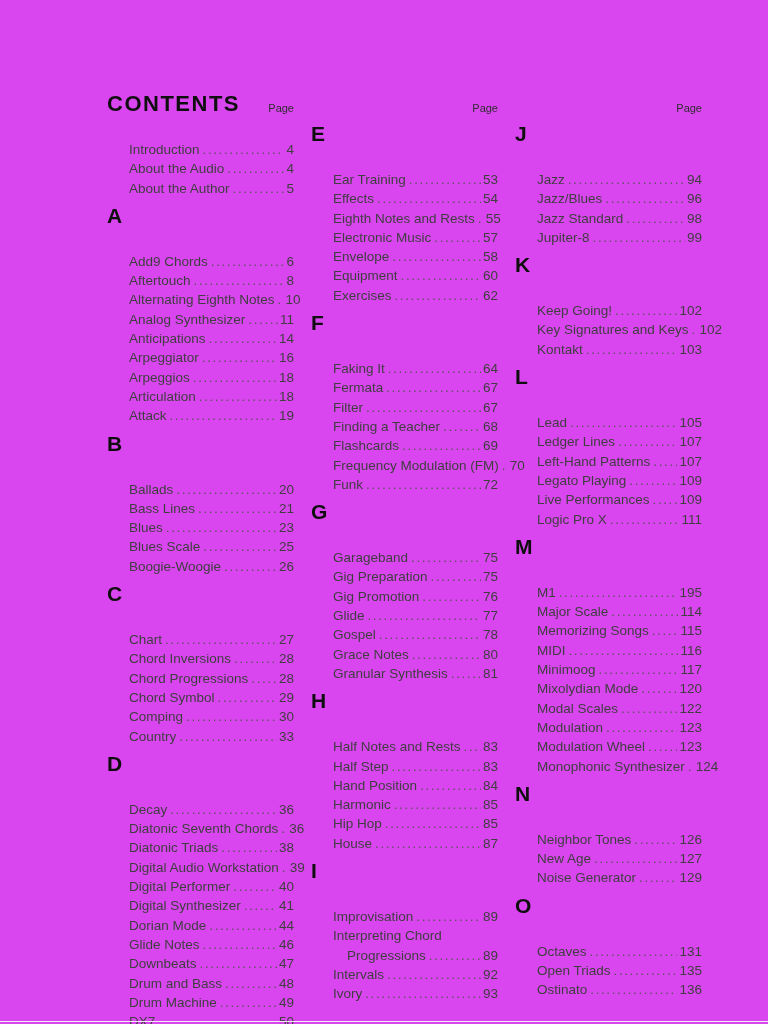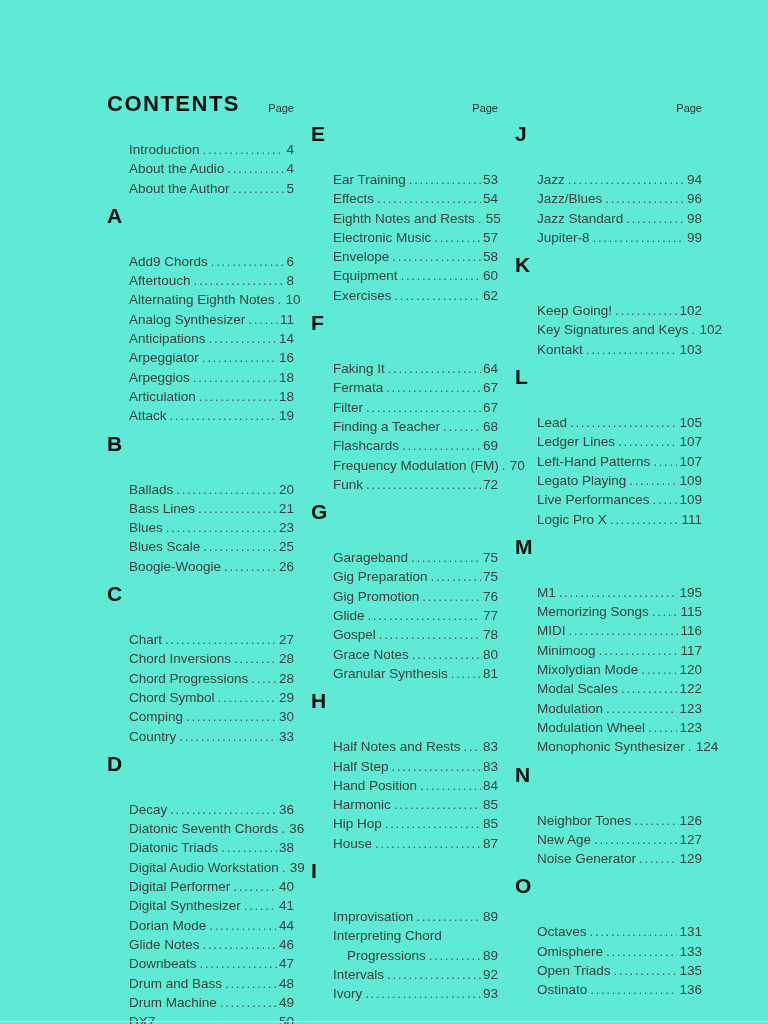--- a/index.html
+++ b/index.html
@@ -1,17 +1,17 @@
 <!DOCTYPE html>
 <html><head>
 <meta charset="utf-8">
 <style>
   html,body{margin:0;padding:0;background:#ffffff;}
   .page{
-    width:768px;height:1024px;background:#5eead4;position:relative;overflow:hidden;
+    width:768px;height:1024px;background:#d946ef;position:relative;overflow:hidden;
     font-family:"Liberation Sans",sans-serif;color:#3f3f3f;
   }
   .page::after{content:"";position:absolute;left:0;right:0;bottom:2px;height:1px;background:#ececec;}
   .toc-wrap{
     position:absolute;top:86px;left:107px;display:flex;gap:17px;
   }
   .column{flex:0 0 187px;width:187px;}
   .col-head{
     height:30px;display:flex;align-items:flex-end;justify-content:flex-end;margin-bottom:6px;
   }
@@ -521,20 +521,25 @@
         </section>
         <section class="group">
           <div class="letter">M</div>
           <div class="entries">
             <div class="row entry-line">
               <span class="t">M1</span>
               <span class="dots"></span>
               <span class="pg">195</span>
             </div>
             <div class="row entry-line">
+              <span class="t">Major Scale</span>
+              <span class="dots"></span>
+              <span class="pg">114</span>
+            </div>
+            <div class="row entry-line">
               <span class="t">Memorizing Songs</span>
               <span class="dots"></span>
               <span class="pg">115</span>
             </div>
             <div class="row entry-line">
               <span class="t">MIDI</span>
               <span class="dots"></span>
               <span class="pg">116</span>
             </div>
             <div class="row entry-line">
@@ -589,25 +594,20 @@
             </div>
           </div>
         </section>
         <section class="group">
           <div class="letter">O</div>
           <div class="entries">
             <div class="row entry-line">
               <span class="t">Octaves</span>
               <span class="dots"></span>
               <span class="pg">131</span>
-            </div>
-            <div class="row entry-line">
-              <span class="t">Omisphere</span>
-              <span class="dots"></span>
-              <span class="pg">133</span>
             </div>
             <div class="row entry-line">
               <span class="t">Open Triads</span>
               <span class="dots"></span>
               <span class="pg">135</span>
             </div>
             <div class="row entry-line">
               <span class="t">Ostinato</span>
               <span class="dots"></span>
               <span class="pg">136</span>

